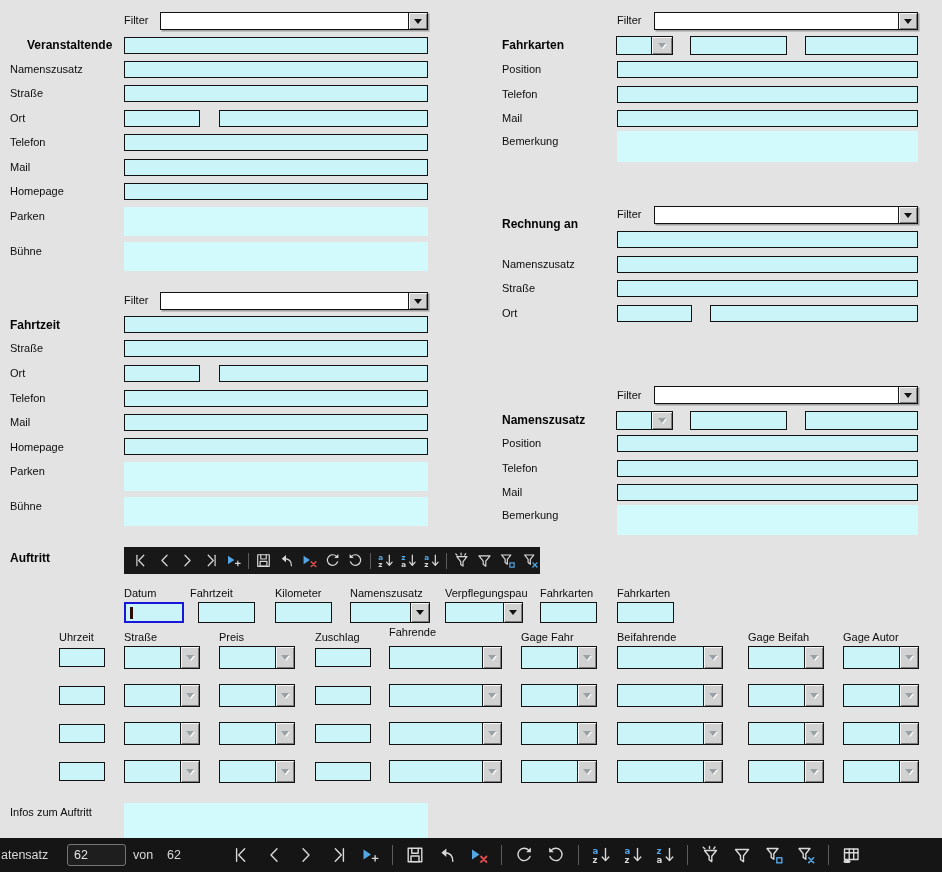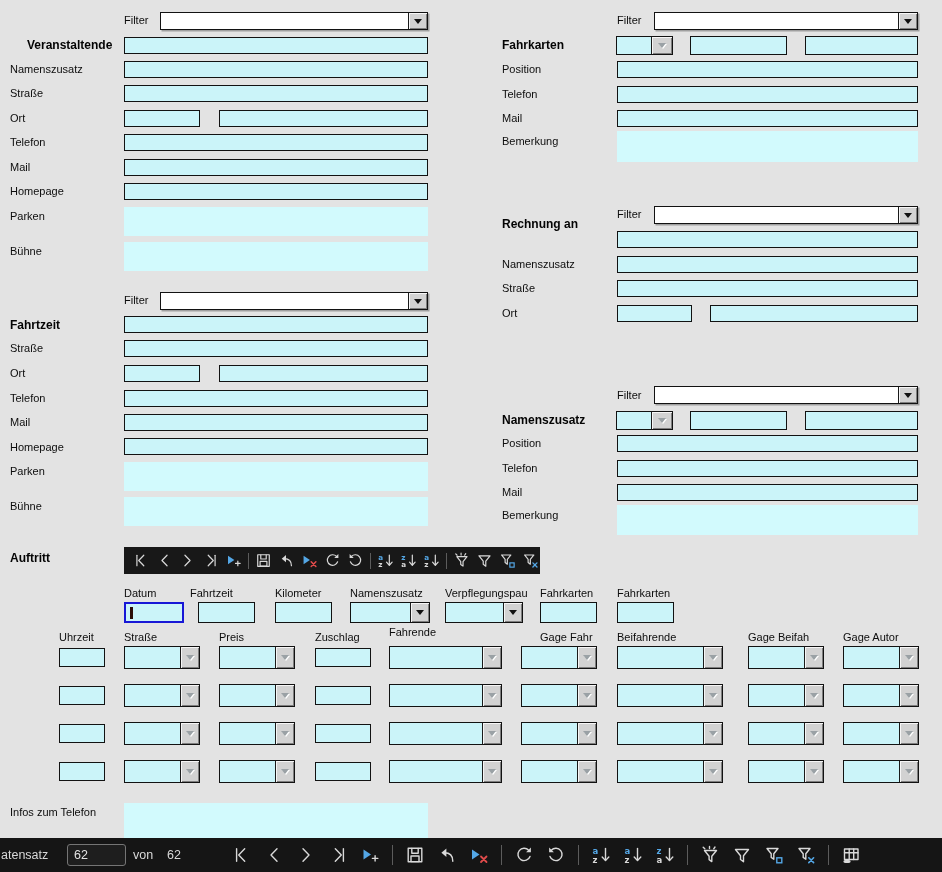--- a/index.html
+++ b/index.html
@@ -289,21 +289,21 @@
       </span>
     </span>
   <span class="fld" style="left:540px;top:602px;width:57px;height:21px"></span>
   <span class="fld" style="left:617px;top:602px;width:57px;height:21px"></span>
 
   <span class="lbl-s" style="left:59px;top:631px">Uhrzeit</span>
   <span class="lbl-s" style="left:124px;top:631px">Straße</span>
   <span class="lbl-s" style="left:219px;top:631px">Preis</span>
   <span class="lbl-s" style="left:315px;top:631px">Zuschlag</span>
   <span class="lbl-s" style="left:389px;top:626px">Fahrende</span>
-  <span class="lbl-s" style="left:540px;top:631px">Gage Fahr</span>
+  <span class="lbl-s" style="left:521px;top:631px">Gage Fahr</span>
   <span class="lbl-s" style="left:617px;top:631px">Beifahrende</span>
   <span class="lbl-s" style="left:748px;top:631px">Gage Beifah</span>
   <span class="lbl-s" style="left:843px;top:631px">Gage Autor</span>
 
   <div id="grid-rows">
       <div class="grow" style="top: 646px;">
         <span class="fld" style="left: 59px; width: 46px; top: 2px; height: 19px;"></span>
         <span class="combo dis" style="left: 124px; width: 76px; top: 0px; height: 23px;">
           <span class="dd">
             <span class="arr"></span>
@@ -453,21 +453,21 @@
           </span>
         </span>
         <span class="combo dis" style="left: 843px; width: 76px; top: 0px; height: 23px;">
           <span class="dd">
             <span class="arr"></span>
           </span>
         </span>
       </div>
     </div>
 
-  <span class="lbl" style="left:10px;top:806px">Infos zum Telefon</span>
+  <span class="lbl" style="left:10px;top:806px">Infos zum Auftritt</span>
   <span class="flat" style="left:124px;top:803px;width:304px;height:35px"></span>
 
   <div class="sbar">
     <span class="stext" style="left:1px">atensatz</span>
     <span class="sinput">62</span>
     <span class="stext" style="left:133px">von</span>
     <span class="stext" style="left:167px">62</span>
     <div class="sicons" id="status-icons">
         <span class="icon si">
           <svg viewBox="0 0 20 20">

